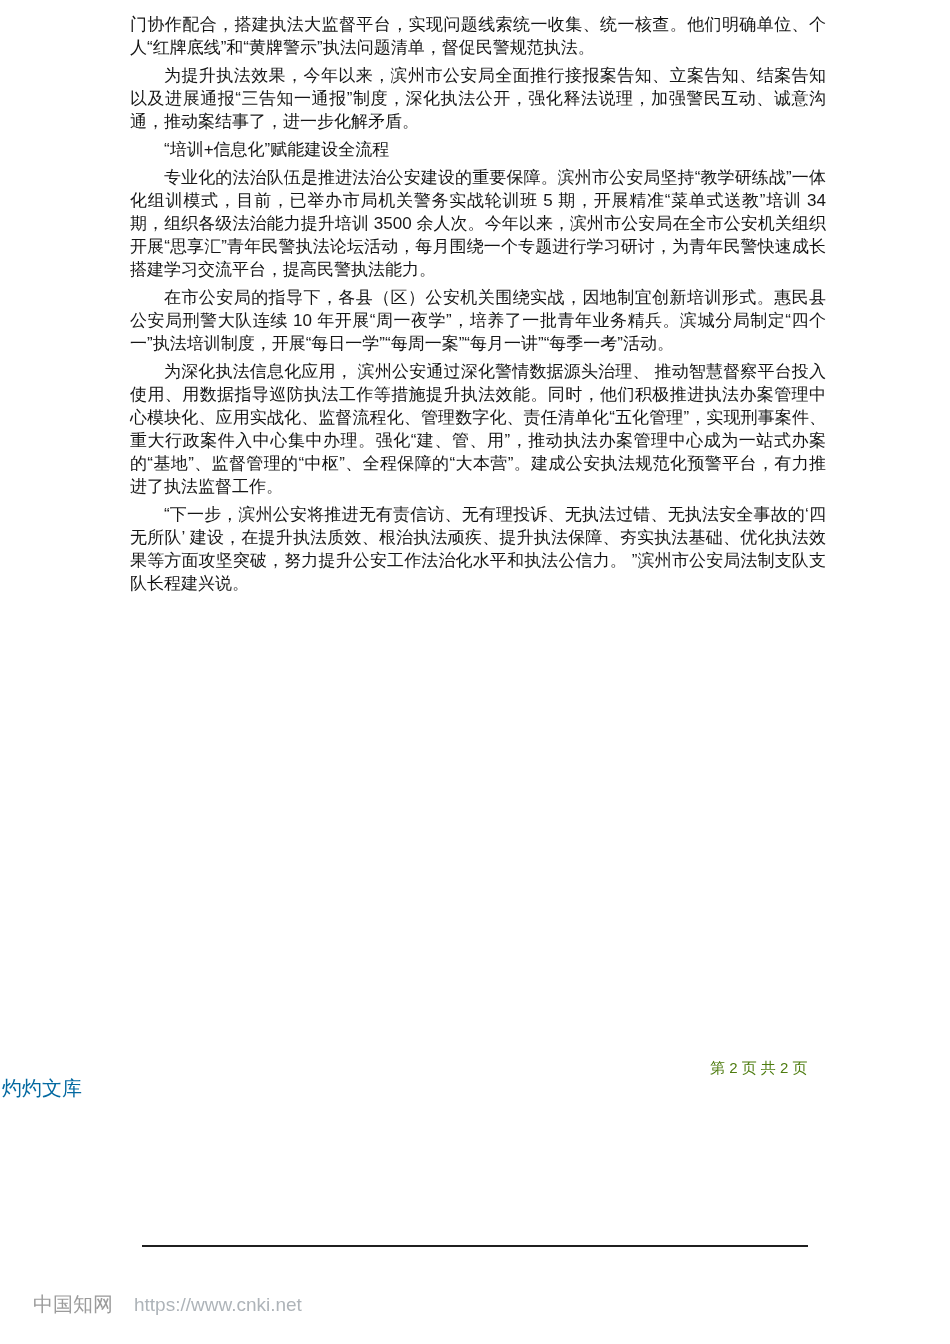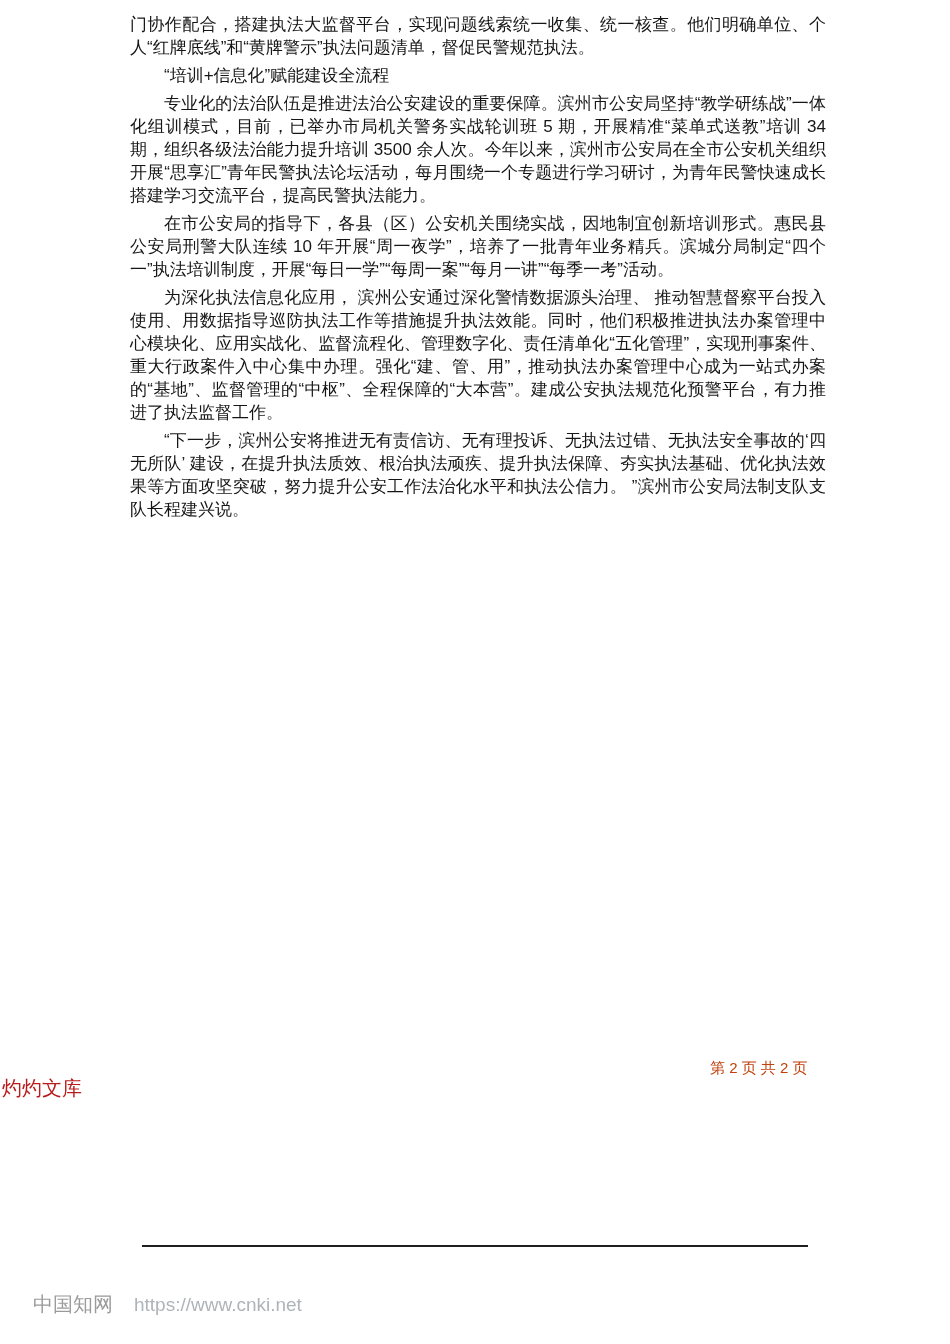--- a/index.html
+++ b/index.html
@@ -20,27 +20,27 @@
     font-size: 17px; line-height: 23px;
     color: #151515;
     text-align: justify;
     text-justify: inter-ideograph;
   }
   .article p { margin: 5px; }
   .article p.ind { text-indent: 2em; }
   .page-indicator {
     position: absolute;
     left: 710px; top: 1059px;
-    font-size: 15px; color: #c2410c;
+    font-size: 15px; color: #4d7c0f;
     white-space: nowrap;
   }
   .library-watermark {
     position: absolute;
     left: 2px; top: 1075px;
-    font-size: 20px; color: #b91c1c;
+    font-size: 20px; color: #0369a1;
     white-space: nowrap;
   }
   .divider {
     position: absolute;
     left: 142px; top: 1245px;
     width: 666px; height: 2px;
     background: #1f1f1f;
   }
   .branding {
     position: absolute;
@@ -57,20 +57,21 @@
     cursor: pointer;
   }
 </style>
 </head>
 <body>
 
 <div class="page">
 
   <div class="article">
     <p>门协作配合，搭建执法大监督平台，实现问题线索统一收集、统一核查。他们明确单位、个人“红牌底线”和“黄牌警示”执法问题清单，督促民警规范执法。</p>
+    <p class="ind">为提升执法效果，今年以来，滨州市公安局全面推行接报案告知、立案告知、结案告知以及进展通报“三告知一通报”制度，深化执法公开，强化释法说理，加强警民互动、诚意沟通，推动案结事了，进一步化解矛盾。</p>
     <p class="ind">“培训+信息化”赋能建设全流程</p>
     <p class="ind">专业化的法治队伍是推进法治公安建设的重要保障。滨州市公安局坚持“教学研练战”一体化组训模式，目前，已举办市局机关警务实战轮训班 5 期，开展精准“菜单式送教”培训 34 期，组织各级法治能力提升培训 3500 余人次。今年以来，滨州市公安局在全市公安机关组织开展“思享汇”青年民警执法论坛活动，每月围绕一个专题进行学习研讨，为青年民警快速成长搭建学习交流平台，提高民警执法能力。</p>
     <p class="ind">在市公安局的指导下，各县（区）公安机关围绕实战，因地制宜创新培训形式。惠民县公安局刑警大队连续 10 年开展“周一夜学”，培养了一批青年业务精兵。滨城分局制定“四个一”执法培训制度，开展“每日一学”“每周一案”“每月一讲”“每季一考”活动。</p>
     <p class="ind">为深化执法信息化应用， 滨州公安通过深化警情数据源头治理、 推动智慧督察平台投入使用、用数据指导巡防执法工作等措施提升执法效能。同时，他们积极推进执法办案管理中心模块化、应用实战化、监督流程化、管理数字化、责任清单化“五化管理”，实现刑事案件、重大行政案件入中心集中办理。强化“建、管、用”，推动执法办案管理中心成为一站式办案的“基地”、监督管理的“中枢”、全程保障的“大本营”。建成公安执法规范化预警平台，有力推进了执法监督工作。</p>
     <p class="ind">“下一步，滨州公安将推进无有责信访、无有理投诉、无执法过错、无执法安全事故的‘四无所队’ 建设，在提升执法质效、根治执法顽疾、提升执法保障、夯实执法基础、优化执法效果等方面攻坚突破，努力提升公安工作法治化水平和执法公信力。 ”滨州市公安局法制支队支队长程建兴说。</p>
   </div>
 
   <div class="page-indicator">第 2 页 共 2 页</div>
 
   <div class="library-watermark">灼灼文库</div>

